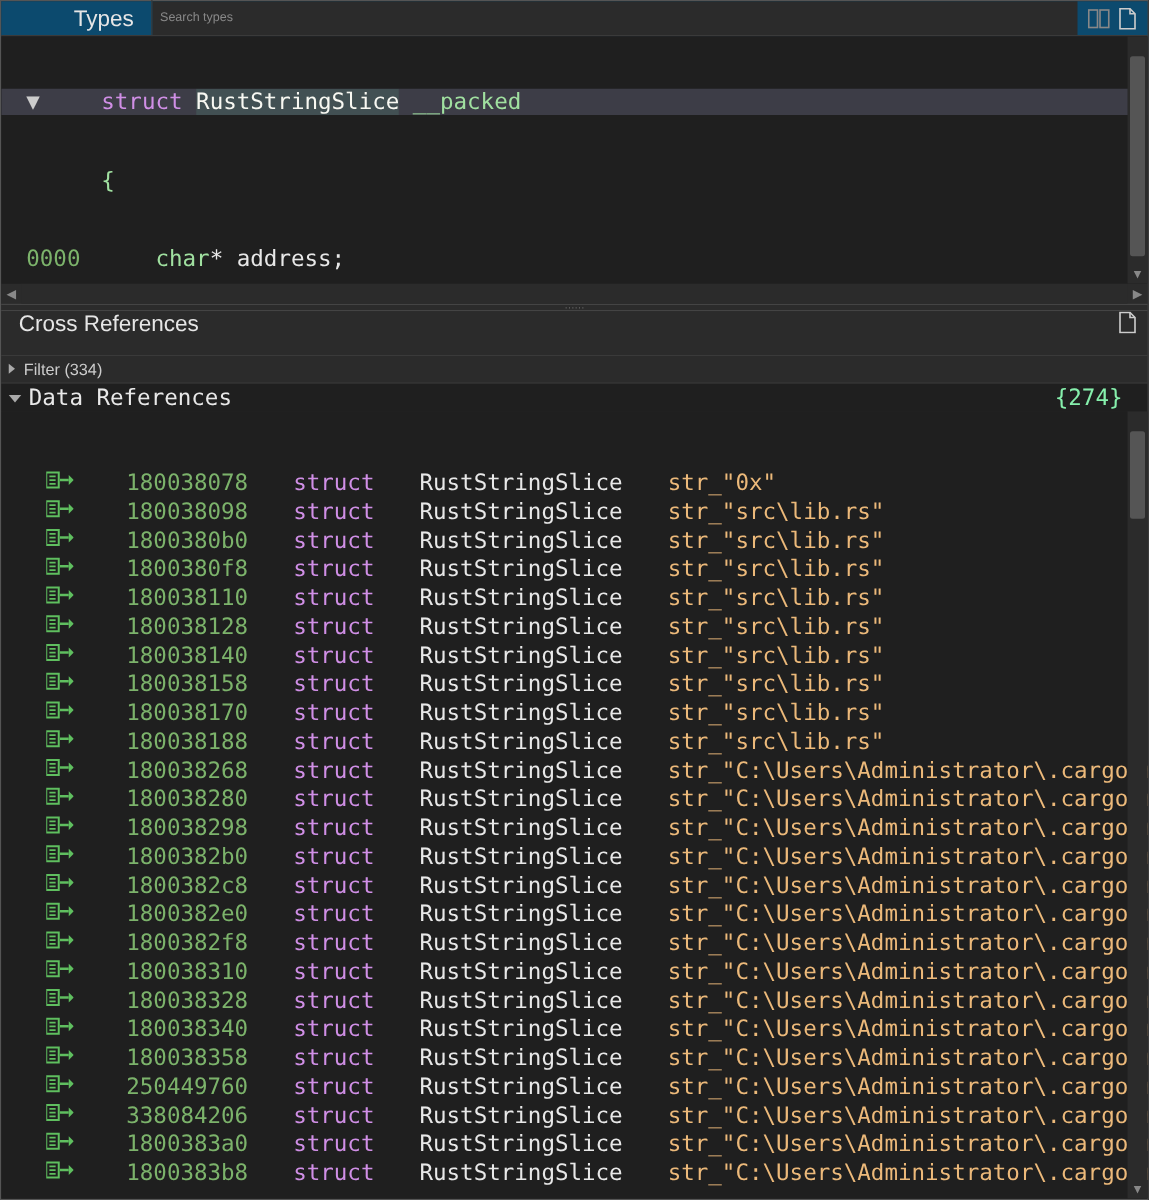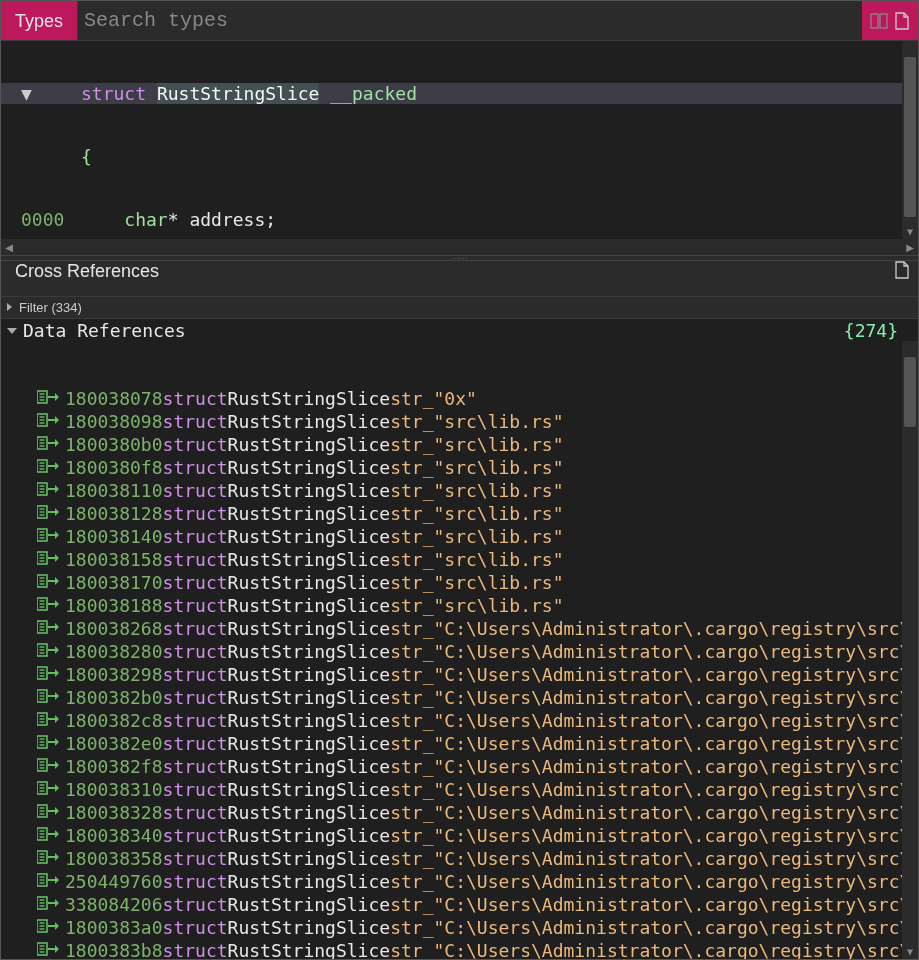--- a/index.html
+++ b/index.html
@@ -17,23 +17,24 @@
     height: 960px;
     display: flex;
     flex-direction: column;
     background: #2b2b2b;
   }
 
   
   .panel-header {
     display: flex;
     align-items: center;
-    background: #be185d;
-    height: 40px;
+    background: #0c4a6e;
+    height: 28px;
     border-bottom: 1px solid #3a3a3a;
+    padding-left: 44px;
   }
   .panel-title {
     color: #e6e6e6;
     font-size: 18px;
     padding: 0 14px 0 14px;
     line-height: 40px;
     border-right: 1px solid #3a3a3a;
   }
   .search-wrap {
     flex: 1;
@@ -42,24 +43,23 @@
     align-items: center;
     background: #2b2b2b;
     position: relative;
   }
   .search-input {
     flex: 1;
     background: #2b2b2b;
     border: none;
     outline: none;
     color: #ccc;
-    font-size: 20px;
+    font-size: 10px;
     padding: 0 6px;
     height: 100%;
-    font-family: Liberation Mono, monospace;
   }
   .search-input::placeholder { color: #888; }
   .hdr-icons {
     display: flex;
     align-items: center;
     gap: 6px;
     padding: 0 8px;
     height: 100%;
   }
   .hdr-icon svg { display: block; }
@@ -177,20 +177,21 @@
     overflow:hidden;
     position:relative;
     white-space: pre;
   }
   .xref-row {
     display:flex;
     height:23px;
     align-items:center;
     padding-left:36px;
     overflow:hidden;
+    gap:36px;
   }
   .xref-icon { margin-right:6px; flex-shrink:0; }
   .addr  { color:#7cb36b; }
   .xstruct { color:#d08fe6; }
   .xtype { color:#e8e8e8; }
   .strv  { color:#ecb97a; }
 
   .xref-scroll-v {
     position:absolute; right:0; top:0; bottom:0; width:16px;
     background:#2b2b2b;

